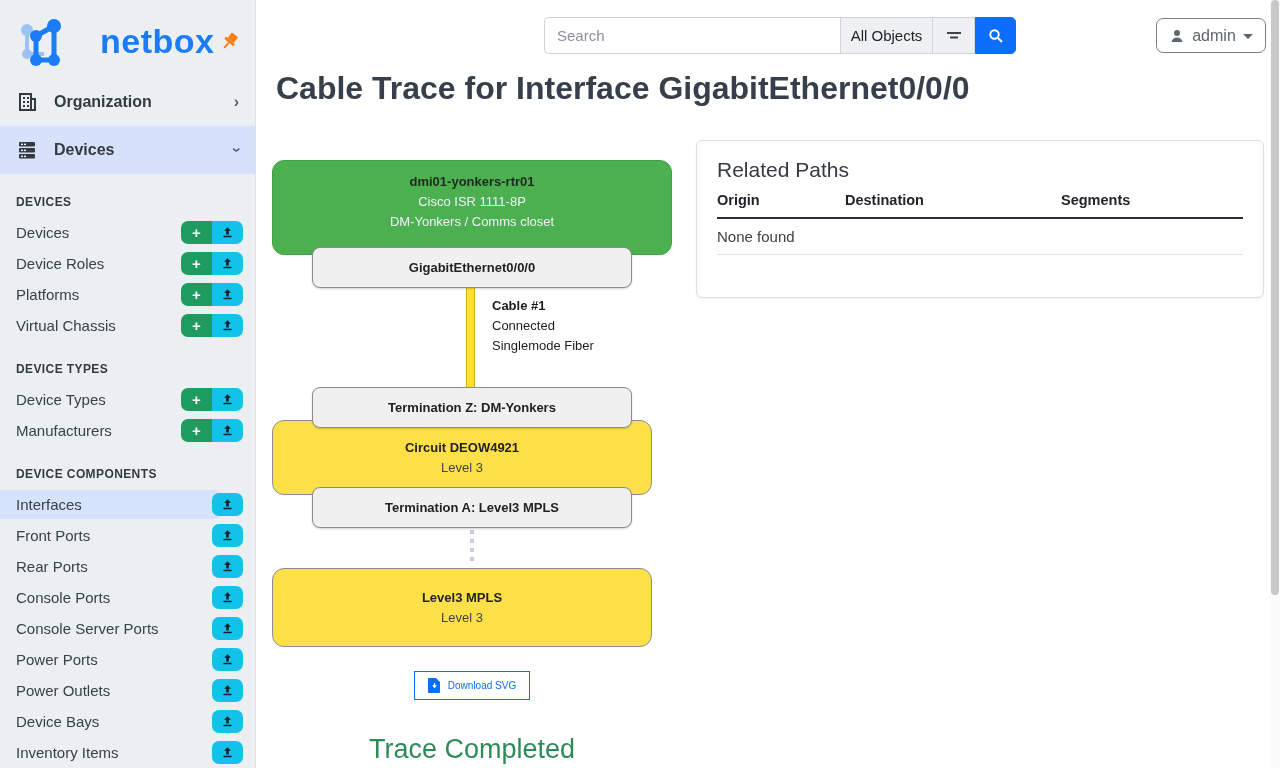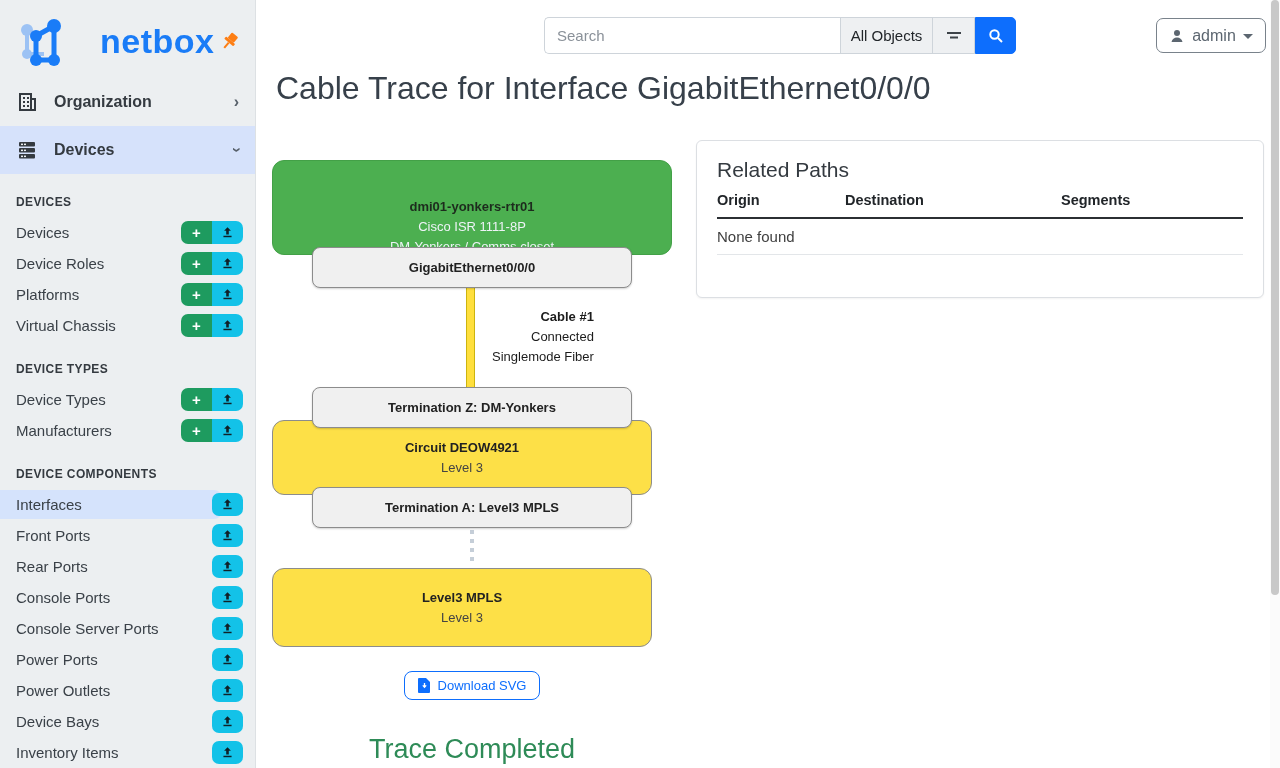--- a/index.html
+++ b/index.html
@@ -51,53 +51,53 @@
   .go-btn { width:41px; background:#0d6efd; border:1px solid #0d6efd; border-radius:0 5px 5px 0;
             display:flex; align-items:center; justify-content:center; cursor:pointer; }
 
   .user-btn { position:absolute; left:900px; top:18px; width:110px; height:35px;
               background:transparent; border:1px solid #79828b; border-radius:7px;
               display:flex; align-items:center; justify-content:center; gap:7px;
               color:#5c6670; font-size:16px; cursor:pointer; }
   .caret { width:0; height:0; border-left:5px solid transparent; border-right:5px solid transparent;
            border-top:5px solid #5c6670; margin-top:2px; }
 
-  .page-title { position:absolute; left:20px; top:70px; font-size:32px; font-weight:400;
+  .page-title { position:absolute; left:20px; top:70px; font-size:32px; font-weight:700;
                 color:#37404a; }
 
   
   .tbox { position:absolute; text-align:center; font-size:13px; color:#222; }
   .box-device { left:16px; top:160px; width:400px; height:95px; background:#4caf50;
-                border:1px solid #43a047; border-radius:12px; padding-top:36px; line-height:20px; }
+                border:1px solid #43a047; border-radius:12px; padding-top:11px; line-height:20px; }
   .box-device .name { font-weight:bold; color:#1d2b1d; }
   .box-device .sub { color:#eef3f7; }
   .box-mid { background:#f0f0f0; border:1px solid #8c8c8c; border-radius:8px;
              left:56px; width:320px; height:41px; line-height:39px; font-weight:bold;
              box-shadow:0 1px 2px rgba(0,0,0,.18); z-index:3; }
   .box-if   { top:247px; }
   .box-tz   { top:387px; }
   .box-ta   { top:487px; }
   .box-wide { background:#fde047; border:1px solid #8c8c8c; border-radius:12px;
               left:16px; width:380px; z-index:1; line-height:20px; }
   .box-circuit { top:420px; height:75px; padding-top:17px; }
   .box-pnet    { top:568px; height:79px; padding-top:19px; }
   .bold { font-weight:bold; }
   .subtle { color:#444; }
 
   .cable-line { position:absolute; left:210px; top:288px; width:9px; height:99px;
                 background:#ffdf3d; border-left:1px solid #cdb40e; border-right:1px solid #cdb40e; }
-  .cable-text { position:absolute; left:236px; top:307px; font-size:13px; color:#1c1c1c;
-                line-height:20px; text-align:right; }
+  .cable-text { position:absolute; left:236px; top:296px; font-size:13px; color:#1c1c1c;
+                line-height:20px; text-align:left; }
   .dash-line { position:absolute; left:214px; top:530px; width:4px; height:34px;
                background:repeating-linear-gradient(to bottom,#c5ced8 0 4px,transparent 4px 9px); }
 
   .dl-btn { position:absolute; left:16px; top:671px; width:400px; display:flex; justify-content:center; }
   .dl-btn button { display:flex; align-items:center; gap:7px; padding:6px 13px;
-                   background:#fff; border:1px solid #0d6efd; border-radius:8px;
-                   color:#0d6efd; font-size:13px; cursor:pointer; }
+                   background:#fff; border:1px solid #0d6efd; border-radius:0;
+                   color:#0d6efd; font-size:10px; cursor:pointer; }
   .trace-status { position:absolute; left:16px; top:734px; width:400px; text-align:center;
                   font-size:27px; font-weight:400; color:#2e8b57; }
 
   
   .card { position:absolute; left:440px; top:140px; width:568px; height:158px;
           background:#fff; border:1px solid #dcdfe3; border-radius:6px;
           box-shadow:0 1px 2px rgba(0,0,0,.05); padding:17px 20px; }
   .card h2 { font-size:21px; font-weight:400; color:#343a40; margin-bottom:4px; }
   .rp-table { width:100%; border-collapse:collapse; }
   .rp-table th { text-align:left; font-size:14.5px; color:#212529; padding:6px 0 9px 0;

